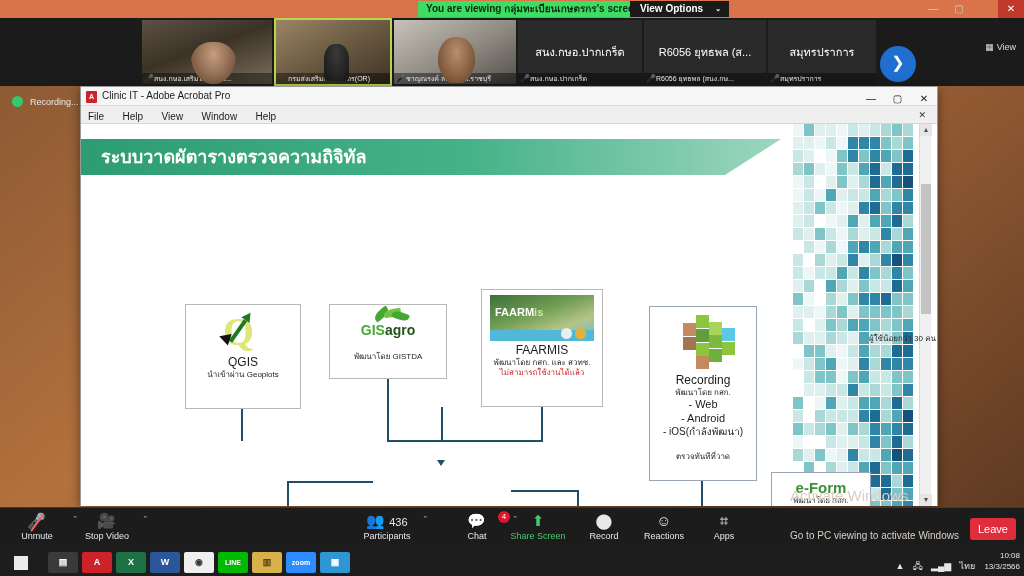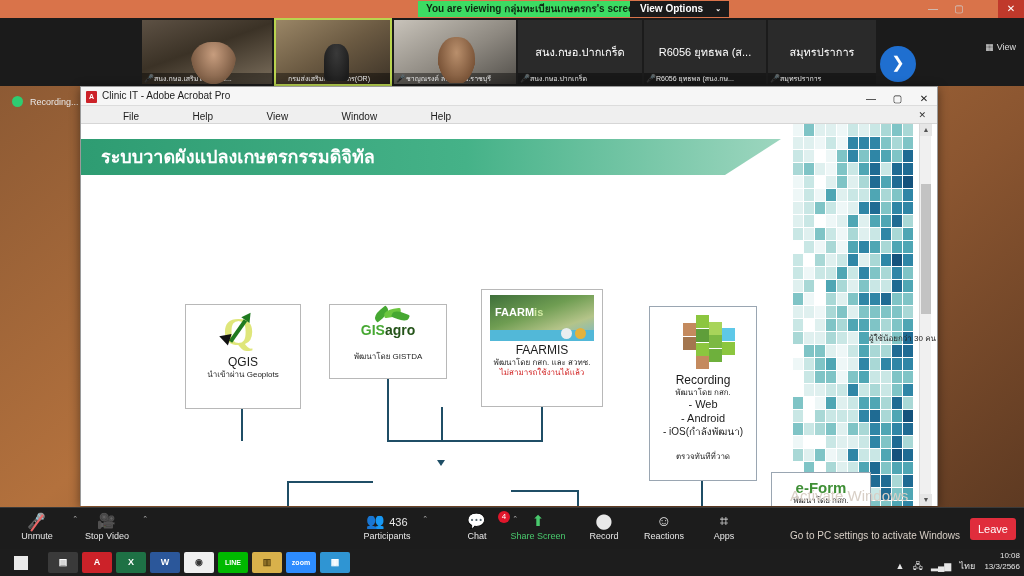--- a/index.html
+++ b/index.html
@@ -124,21 +124,20 @@
     display: inline-block; width: 22px; height: 16px; text-align: center;
     font-size: 10px; line-height: 16px; color: #222;
   }
   .acro-menu {
     position: relative; height: 18px; background: #efefef;
     border-bottom: 1px solid #d6d6d6;
   }
   .acro-menu span {
     display: inline-block; font-size: 10px; color: #1b1b1b;
     padding: 2px 7px 0 7px;
-    margin-left: 35px;
   }
   .acro-menu .tinyx {
     position: absolute; right: 4px; top: 2px; font-size: 9px; color: #333;
   }
   .acro-body {
     position: relative; height: 382px; background: #ffffff; overflow: hidden;
   }
 
   
   .slide {
@@ -411,21 +410,21 @@
       <span>View</span>
       <span>Window</span>
       <span>Help</span>
       <span class="tinyx">✕</span>
     </div>
 
     <div class="acro-body">
       <div class="slide">
 
         <div class="slide-header"></div>
-        <div class="slide-title">ระบบวาดผังแปลงเกษตรกรรมดิจิทัล</div>
+        <div class="slide-title">ระบบวาดผัตารางตรวจความถิจิทัล</div>
 
         <div class="heatband" id="heatband">
             <span class="cell" style="left:0px;top:0px;width:10px;height:12px;background:#eef7f7"></span>
             <span class="cell" style="left:11px;top:0px;width:10px;height:12px;background:#7fc4c6"></span>
             <span class="cell" style="left:22px;top:0px;width:10px;height:12px;background:#dff0ef"></span>
             <span class="cell" style="left:33px;top:0px;width:10px;height:12px;background:#dff0ef"></span>
             <span class="cell" style="left:44px;top:0px;width:10px;height:12px;background:#eef7f7"></span>
             <span class="cell" style="left:55px;top:0px;width:10px;height:12px;background:#c9e7e5"></span>
             <span class="cell" style="left:66px;top:0px;width:10px;height:12px;background:#dff0ef"></span>
             <span class="cell" style="left:77px;top:0px;width:10px;height:12px;background:#c9e7e5"></span>
@@ -887,21 +886,21 @@
     </div>
 
     <div class="zc" style="left:687px;">
       <span class="gl">⌗</span>
       <span class="lb">Apps</span>
     </div>
 
     <div class="leave">Leave</div>
   </div>
 
-  <div class="wm2">Go to PC settings to activate Windows</div>
+  <div class="wm2">Go to PC viewing to activate Windows</div>
 
   <div class="taskbar">
     <div class="tb-start"><span class="q"></span></div>
 
     <div class="tbi" style="left:48px;  background:#3a3a3a;">▤</div>
     <div class="tbi" style="left:82px;  background:#cc2229;">A</div>
     <div class="tbi" style="left:116px; background:#1e7145;">X</div>
     <div class="tbi" style="left:150px; background:#2b579a;">W</div>
     <div class="tbi" style="left:184px; background:#efefef; color:#333;">◉</div>
     <div class="tbi" style="left:218px; background:#00b900; font-size:7px;">LINE</div>

